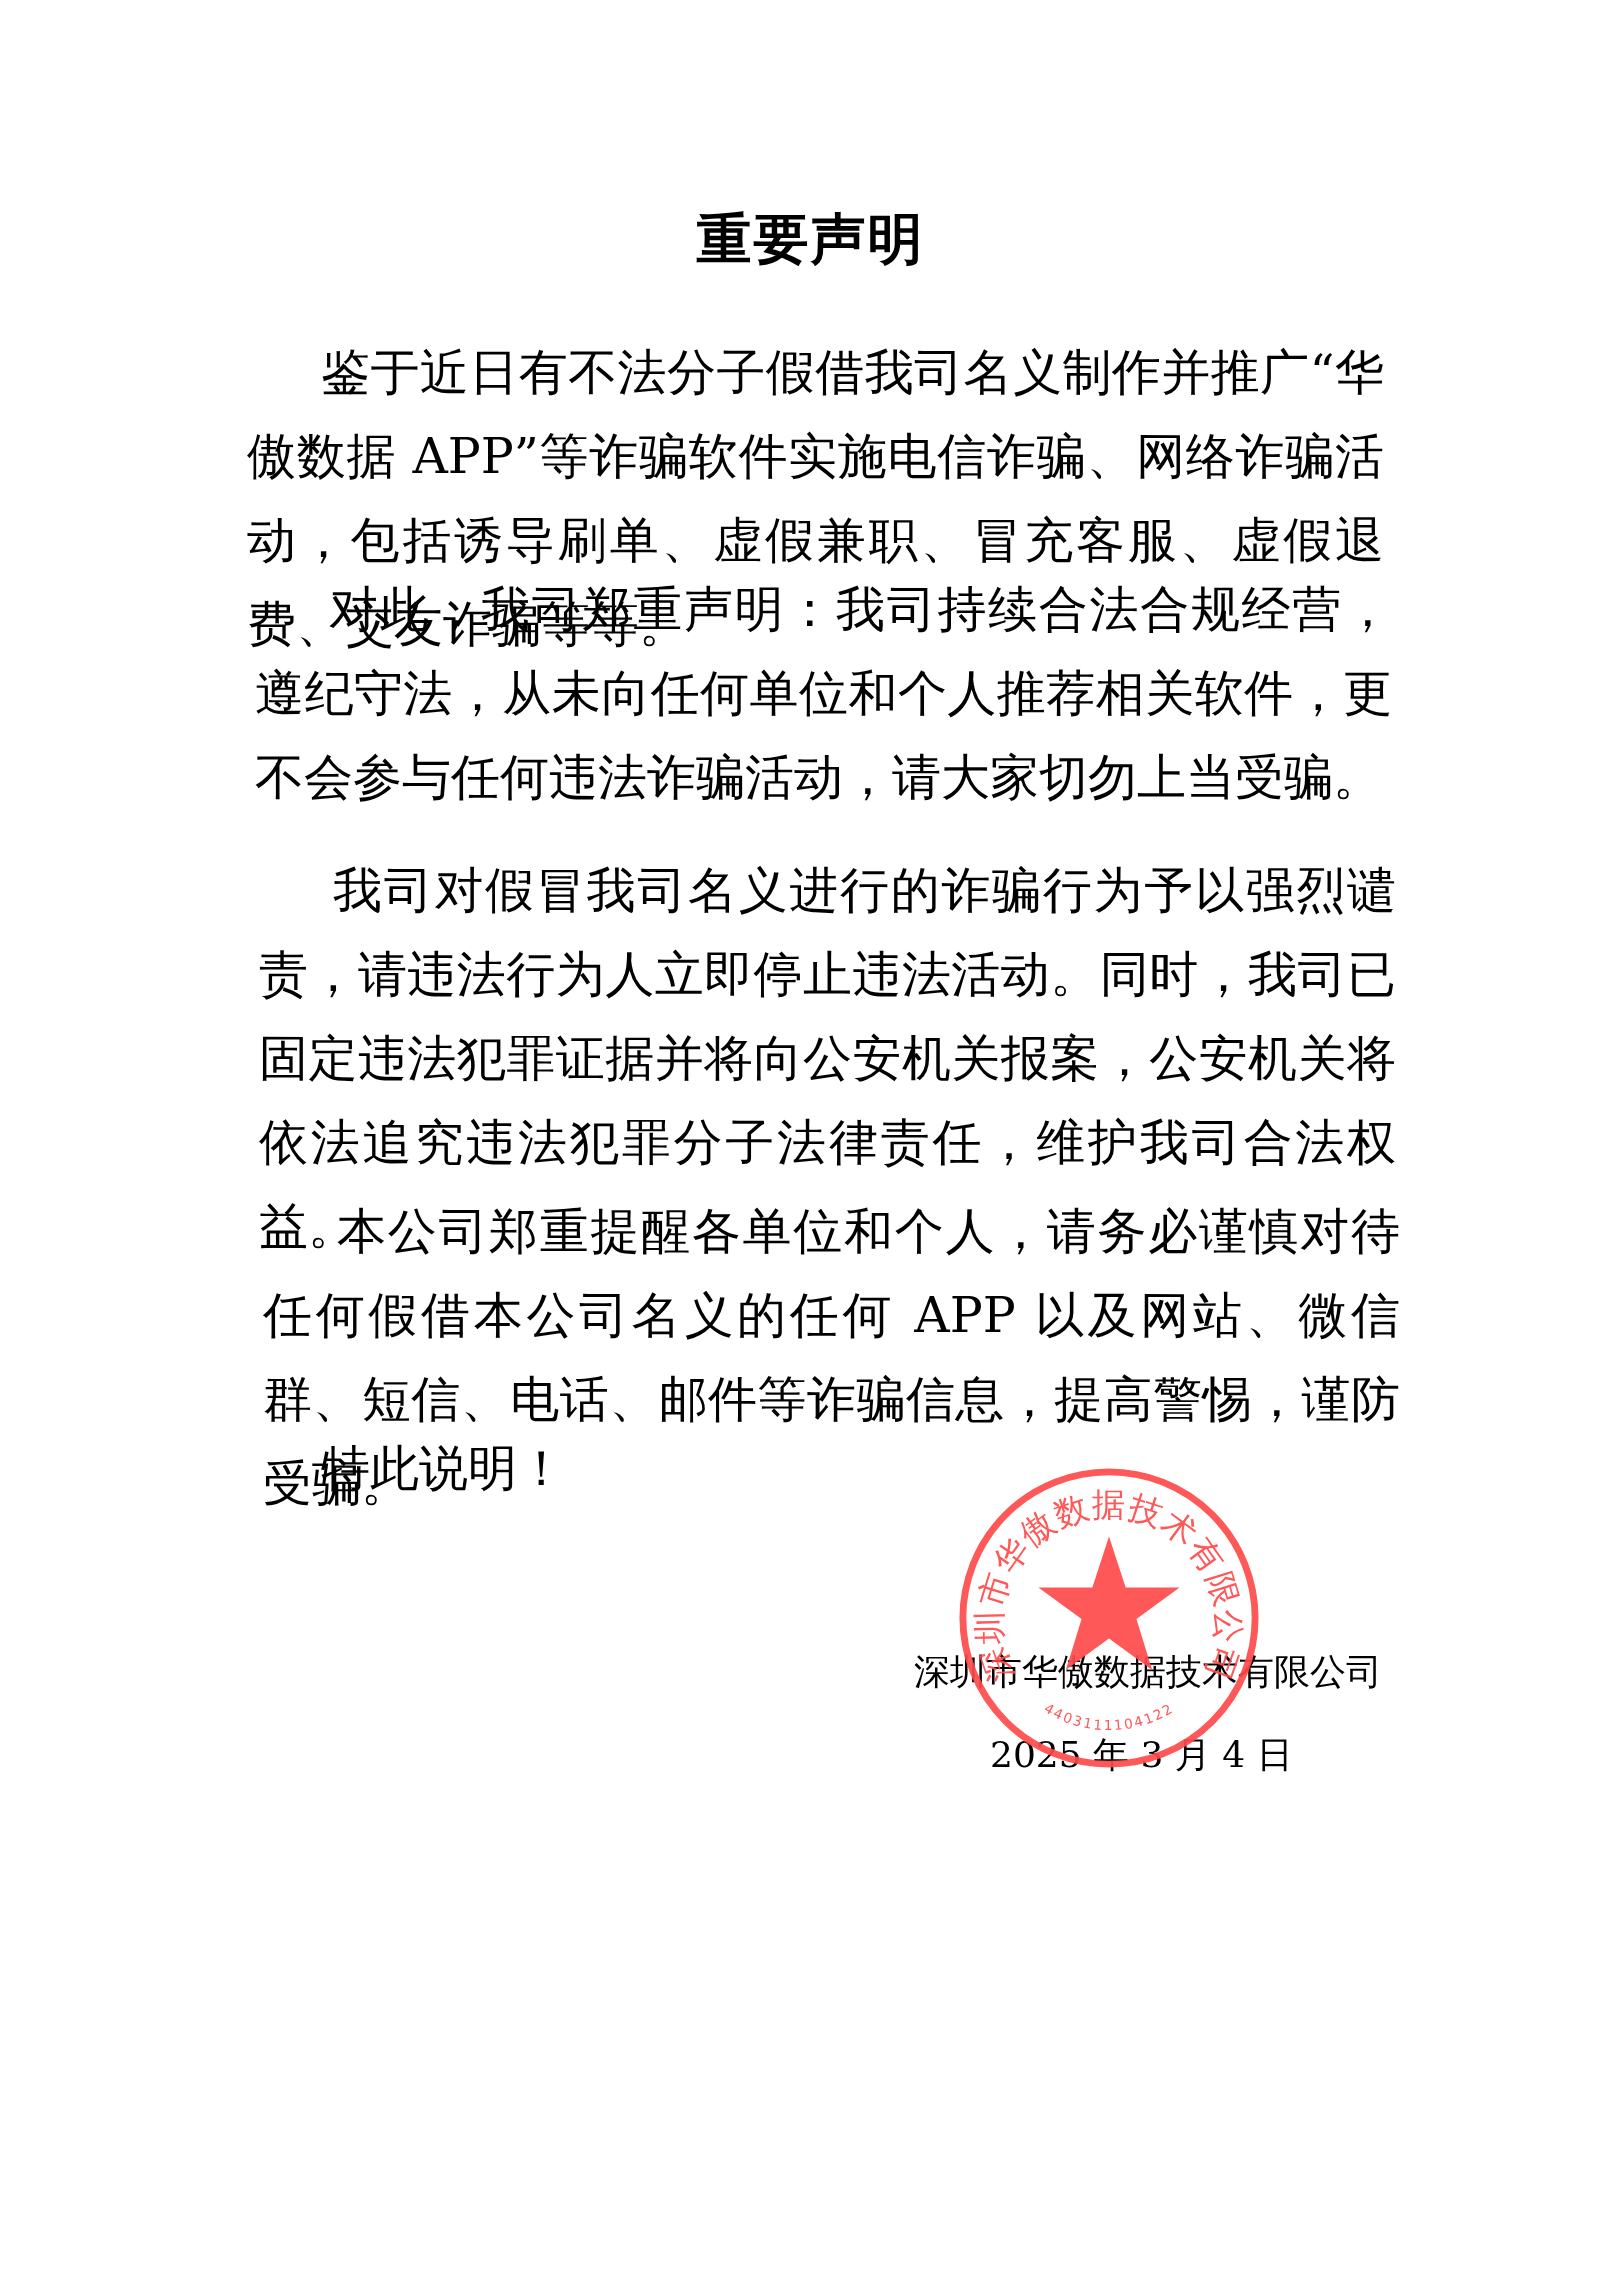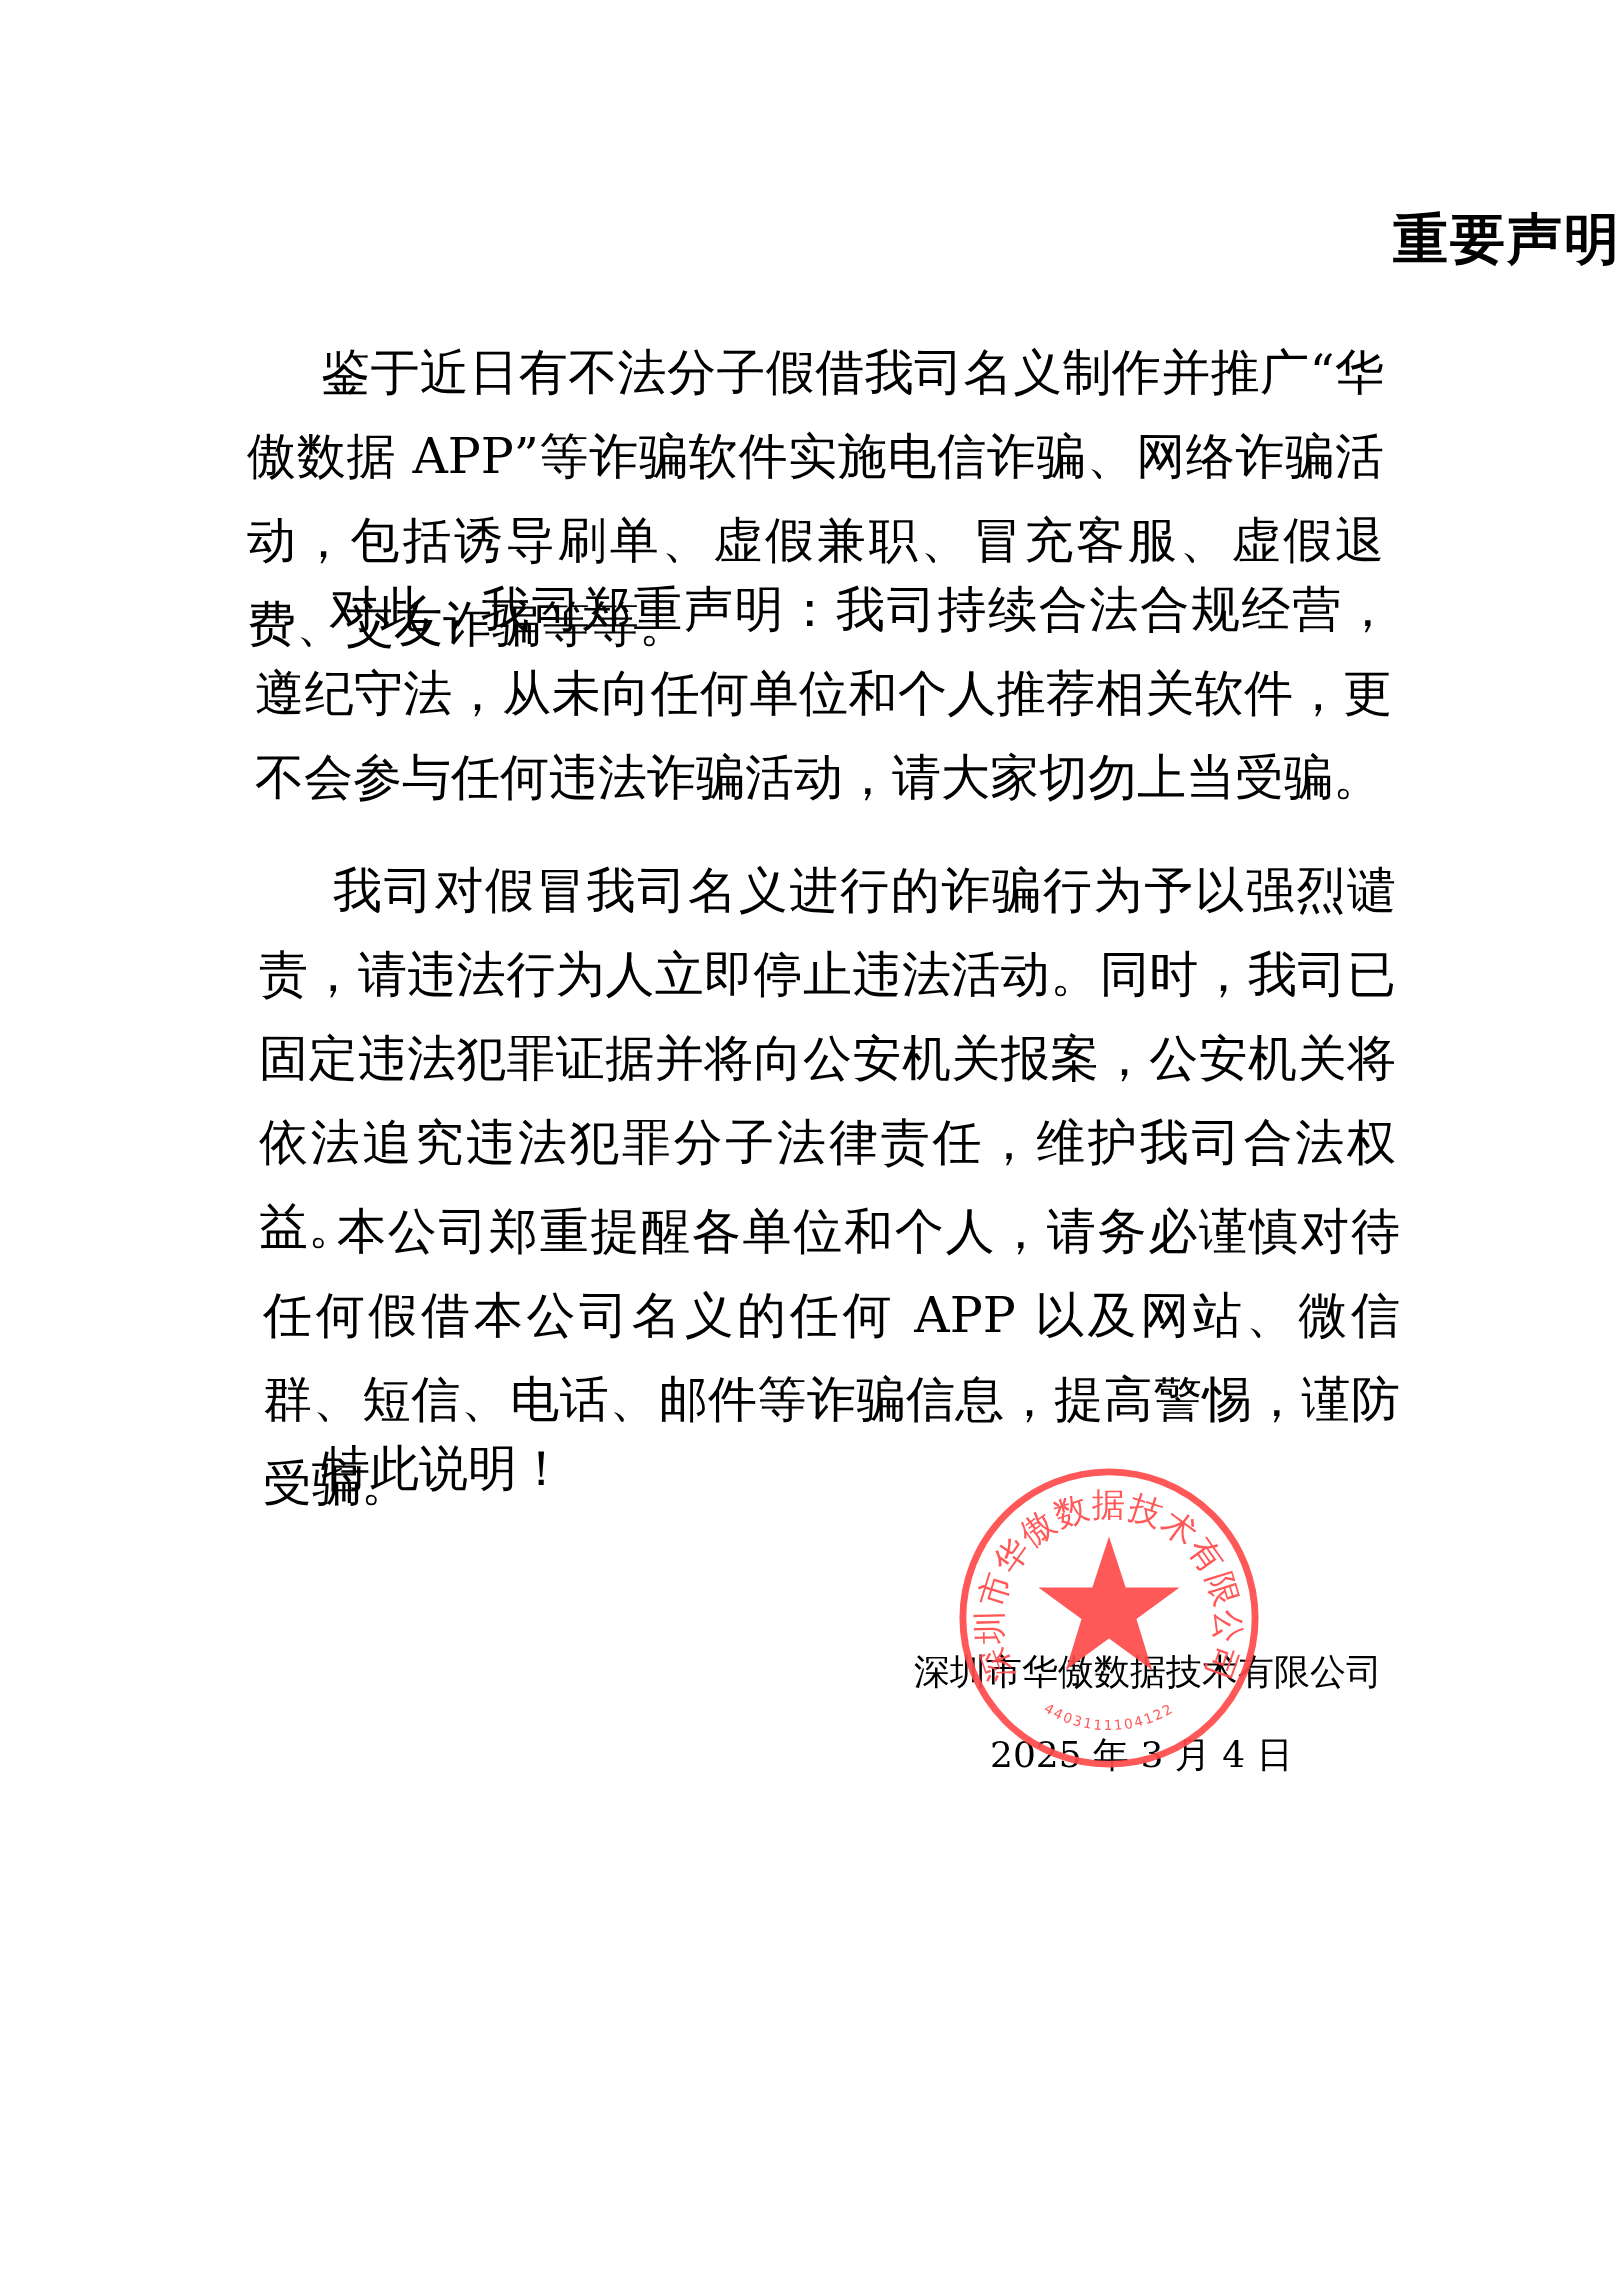--- a/index.html
+++ b/index.html
@@ -1,18 +1,18 @@
 <!DOCTYPE html>
 <html><head>
 <meta charset="utf-8">
 <style>
   html, body { margin:0; padding:0; background:#ffffff; }
   body { width:1621px; height:2293px; position:relative; overflow:hidden;
          font-family:"DejaVu Serif","Liberation Serif",serif; color:#000; }
-  .title { position:absolute; left:0; width:1621px; top:204px; text-align:right;
+  .title { position:absolute; left:0; width:1621px; top:204px; text-align:center;
            font-size:55px; font-weight:bold; letter-spacing:2px; line-height:69px; }
   .body { position:absolute; left:247px; width:1137px; top:0; }
   .para { position:absolute; left:0; width:1137px; font-size:49px; line-height:84px;
           text-indent:74px; text-align:justify; }
   .sig { position:absolute; font-size:36px; line-height:49px; white-space:nowrap; }
   .stamp { position:absolute; left:957px; top:1466px; width:304px; height:304px; }
 </style>
 </head>
 <body>
 

